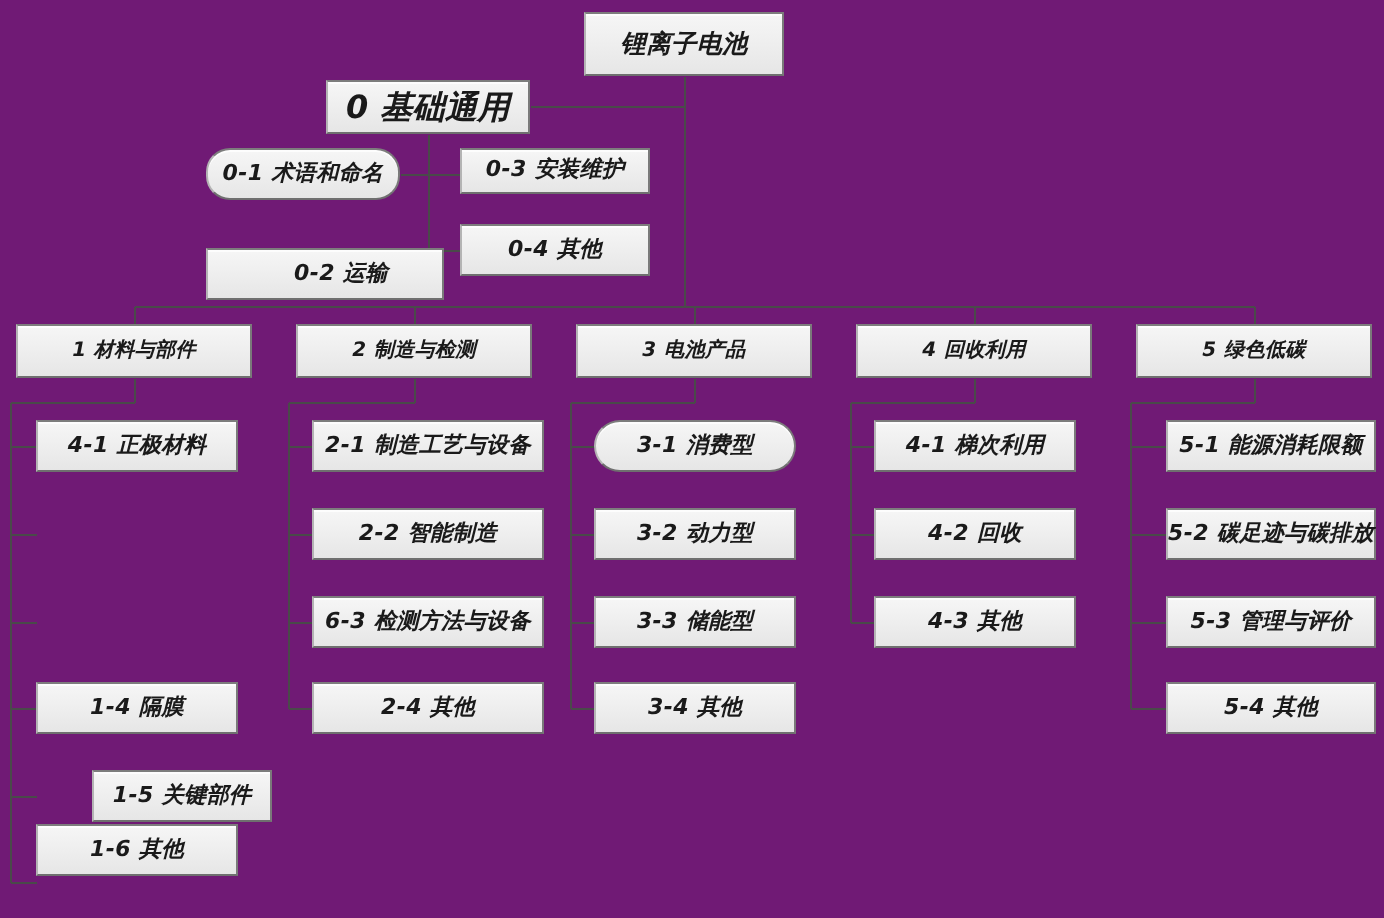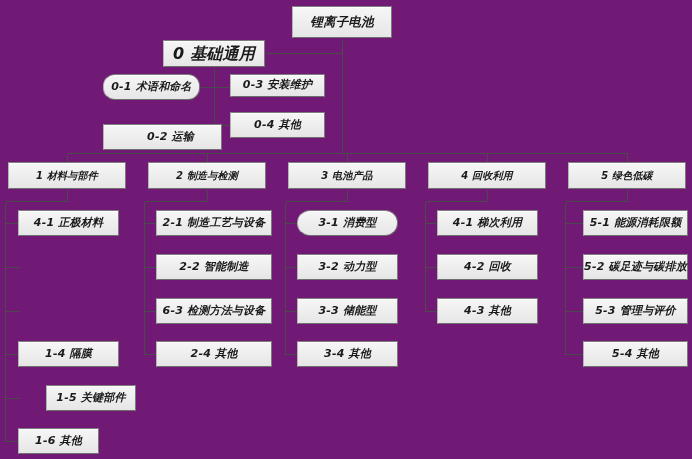--- a/index.html
+++ b/index.html
@@ -118,21 +118,21 @@
 
   <div class="node l1" style="left: 8px; top: 162px; width: 118px; height: 27px;">1 材料与部件</div>
   <div class="node l1" style="left: 148px; top: 162px; width: 118px; height: 27px;">2 制造与检测</div>
   <div class="node l1" style="left: 288px; top: 162px; width: 118px; height: 27px;">3 电池产品</div>
   <div class="node l1" style="left: 428px; top: 162px; width: 118px; height: 27px;">4 回收利用</div>
   <div class="node l1" style="left: 568px; top: 162px; width: 118px; height: 27px;">5 绿色低碳</div>
 
   <div class="node l2" style="left: 18px; top: 210px; width: 101px; height: 26px;">4-1 正极材料</div>
   <div class="node l2" style="left: 18px; top: 341px; width: 101px; height: 26px;">1-4 隔膜</div>
   <div class="node l2" style="left: 18px; top: 385px; width: 90px; height: 26px; margin-left: 28px;">1-5 关键部件</div>
-  <div class="node l2" style="left: 18px; top: 428px; width: 81px; height: 26px;">1-6 其他</div>
+  <div class="node l2" style="left: 18px; top: 412px; width: 101px; height: 26px;">1-6 其他</div>
 
   <div class="node l2" style="left: 156px; top: 210px; width: 116px; height: 26px;">2-1 制造工艺与设备</div>
   <div class="node l2" style="left: 156px; top: 254px; width: 116px; height: 26px;">2-2 智能制造</div>
   <div class="node l2" style="left: 156px; top: 298px; width: 116px; height: 26px;">6-3 检测方法与设备</div>
   <div class="node l2" style="left: 156px; top: 341px; width: 116px; height: 26px;">2-4 其他</div>
 
   <div class="node l2" style="left: 297px; top: 210px; width: 101px; height: 26px; border-radius: 13px;">3-1 消费型</div>
   <div class="node l2" style="left: 297px; top: 254px; width: 101px; height: 26px;">3-2 动力型</div>
   <div class="node l2" style="left: 297px; top: 298px; width: 101px; height: 26px;">3-3 储能型</div>
   <div class="node l2" style="left: 297px; top: 341px; width: 101px; height: 26px;">3-4 其他</div>

